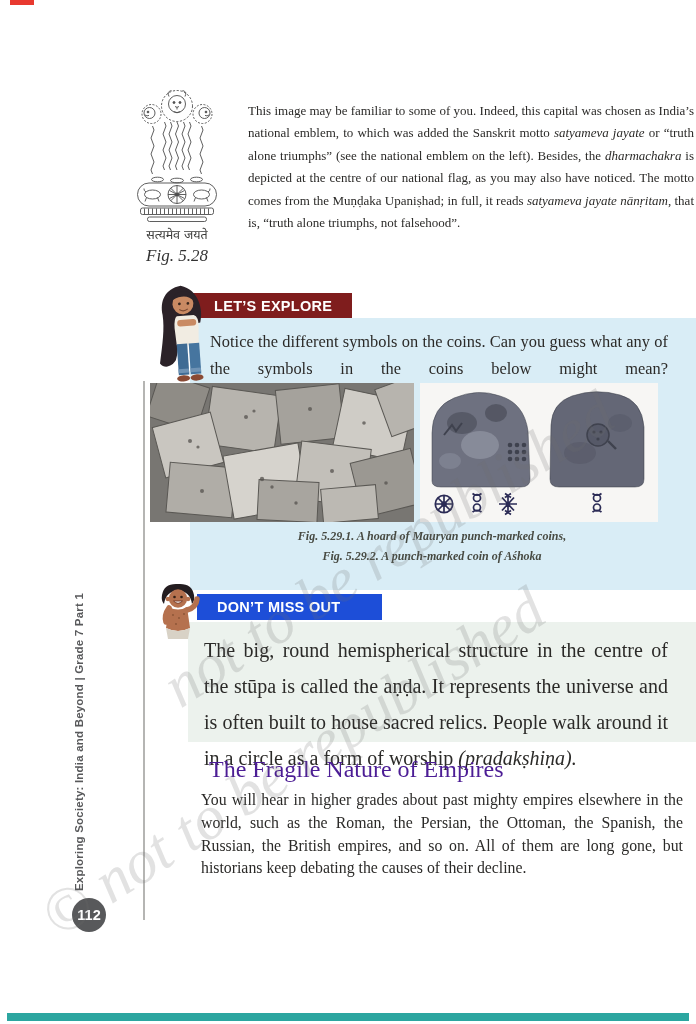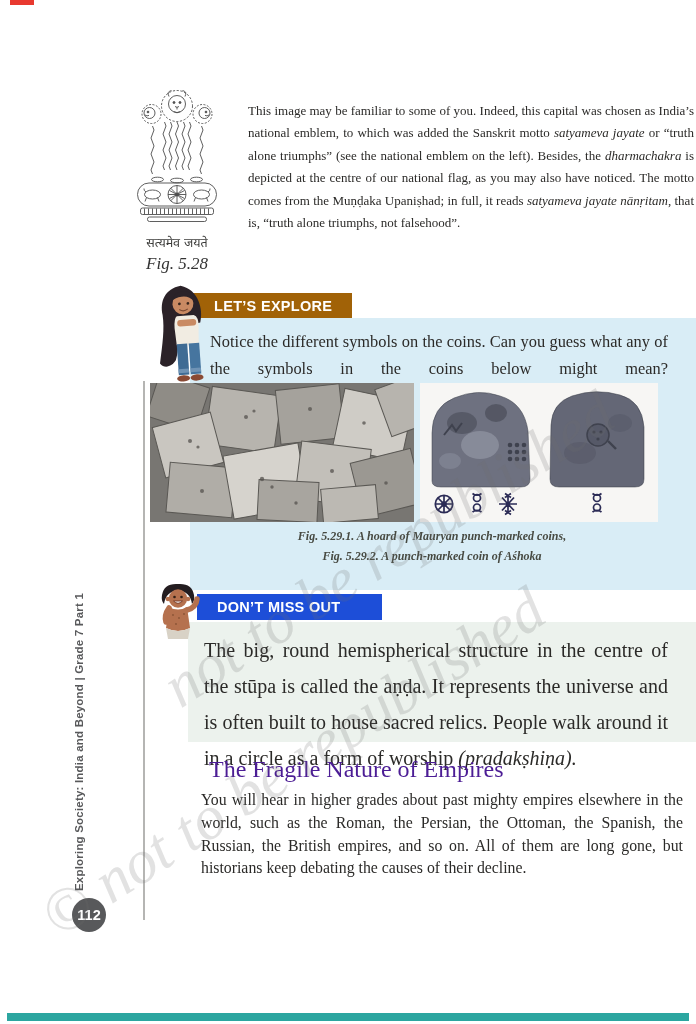--- a/index.html
+++ b/index.html
@@ -7,30 +7,30 @@
         font-family:"Liberation Serif",serif;color:#2b2a28;}
   .abs{position:absolute;}
 
   
   .top-red-dash{left:10px;top:0;width:24px;height:5px;background:#e8392f;z-index:2;}
   .bottom-strip{left:7px;top:1013px;width:682px;height:8px;background:#2ca6a0;z-index:2;}
   .v-divider{left:143px;top:381px;width:1.5px;height:539px;background:#b5b5b3;z-index:2;}
 
   
   .emblem-wrap{left:120px;top:84px;width:114px;text-align:center;z-index:3;}
-  .emblem-motto{font-family:"DejaVu Sans",sans-serif;font-size:12.5px;color:#3a3a38;margin-top:10px;}
+  .emblem-motto{font-family:"DejaVu Sans",sans-serif;font-size:12.5px;color:#3a3a38;margin-top:2px;}
   .emblem-fig{font-style:italic;font-size:17px;color:#333;margin-top:3px;}
   .intro-par{left:248px;top:100px;width:446px;font-size:13px;line-height:22.4px;
              text-align:justify;z-index:3;}
   .it, .seg-i{font-style:italic;}
 
   
   .tab{color:#fff;font-family:"Liberation Sans",sans-serif;font-weight:bold;
        font-size:14.5px;letter-spacing:.3px;display:flex;align-items:center;z-index:3;}
-  .tab-explore{left:190px;top:293px;width:162px;height:25px;background:#a16207;padding-left:24px;box-sizing:border-box;}
+  .tab-explore{left:190px;top:293px;width:162px;height:25px;background:#7f1d1d;padding-left:24px;box-sizing:border-box;}
   .tab-dontmiss{left:197px;top:594px;width:185px;height:26px;background:#1d4ed8;padding-left:20px;box-sizing:border-box;}
 
   
   .box-blue{left:190px;top:318px;width:506px;height:272px;background:#d9edf6;z-index:1;}
   .box-green{left:188px;top:622px;width:508px;height:120px;background:#ecf2ed;z-index:1;}
 
   .explore-question{left:210px;top:328px;width:458px;font-size:16.4px;line-height:27px;
                     text-align:justify;text-align-last:justify;z-index:3;}
   .photo{z-index:2;}
   .photo-hoard{left:150px;top:383px;width:264px;height:139px;}

